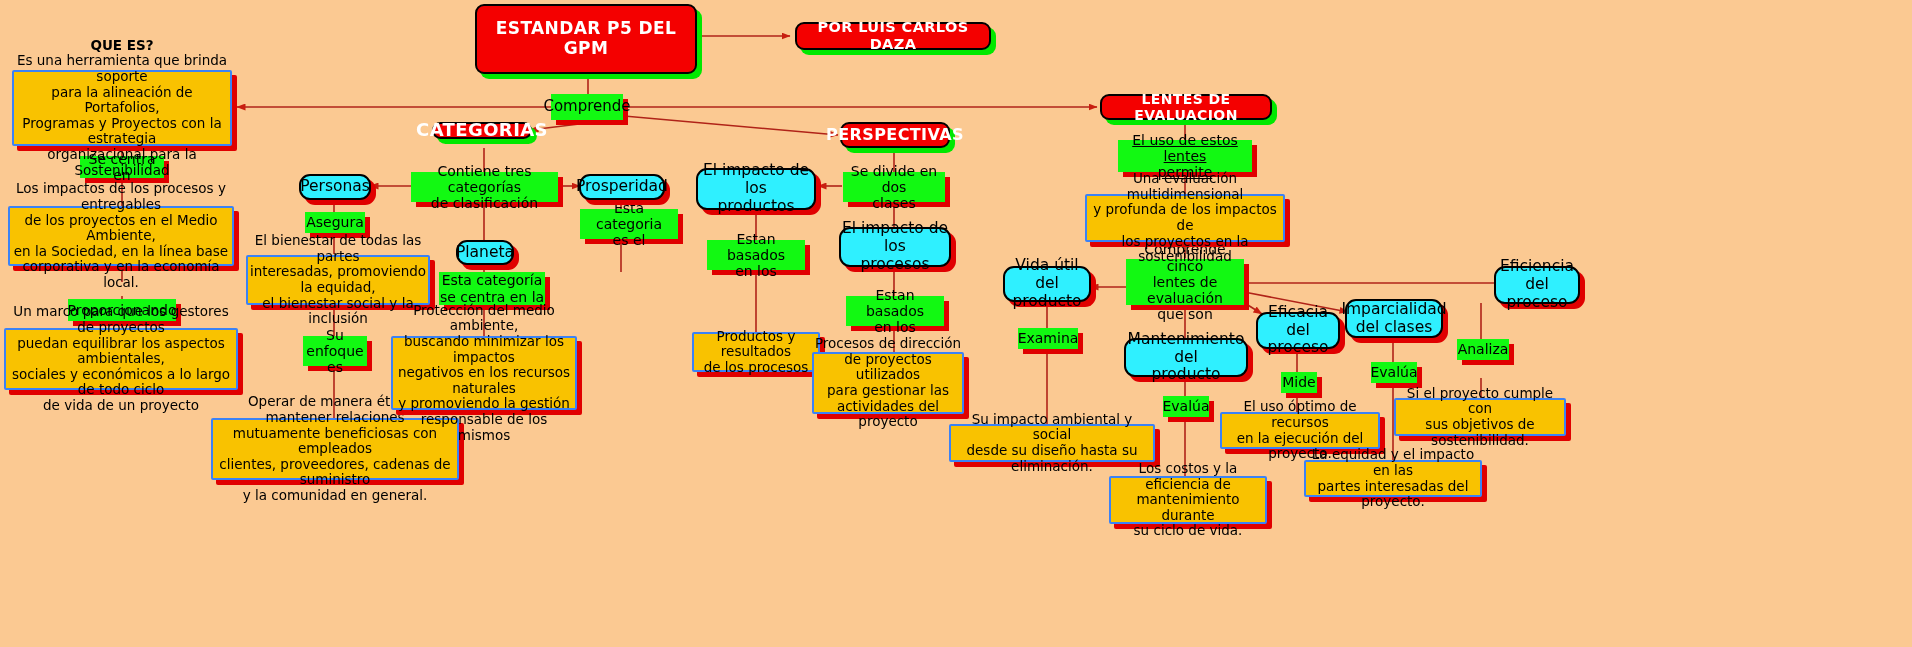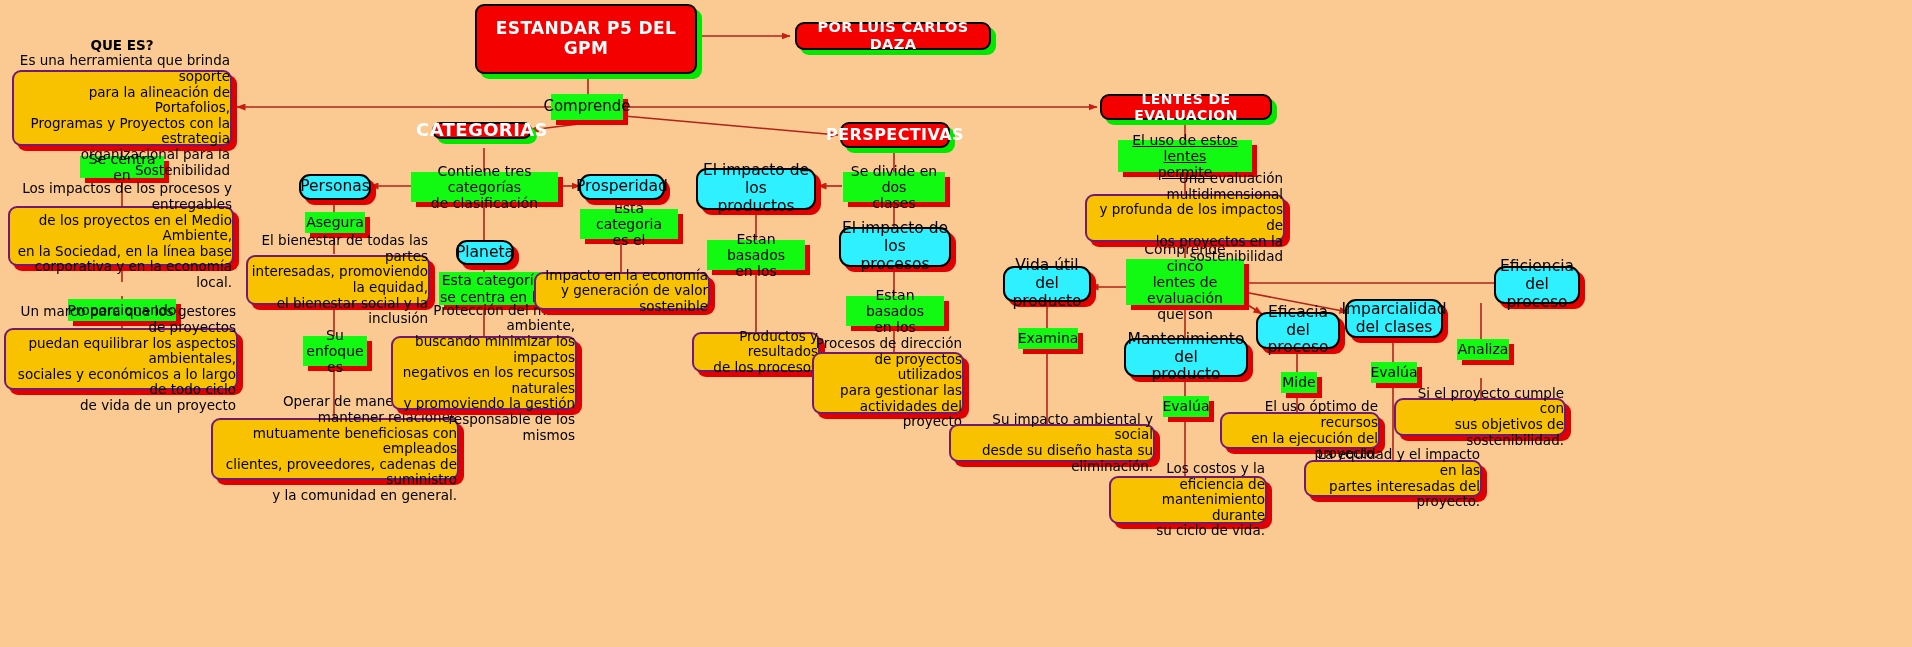--- a/index.html
+++ b/index.html
@@ -40,25 +40,24 @@
     background:#2ff0ff;
     border:2px solid #000;
     border-radius:11px;
     font-size:15.5px;
     box-shadow:5px 5px 0 0 #e00000;
   }
 
   
   .n-yellow{
     background:#f9c200;
-    border:2px solid #701a75;
-    border-radius:9px;
+    border:2px solid #3b82f6;
+    border-radius:2px;
     font-size:13.5px;
     box-shadow:5px 5px 0 0 #e00000;
-    text-align:right;
   }
 
   
   .n-green{
     background:#12f912;
     border:0;
     border-radius:0;
     font-size:15px;
     box-shadow:5px 5px 0 0 #e00000;
   }
@@ -244,22 +243,20 @@
 mutuamente beneficiosas con empleados
 clientes, proveedores, cadenas de suministro
 y la comunidad en general.</div>
 
   <div class="node n-yellow" style="left:391px;top:336px;width:186px;height:74px;">Protección del medio ambiente,
 buscando minimizar los impactos
 negativos en los recursos naturales
 y promoviendo la gestión
 responsable de los mismos</div>
 
-  <div class="node n-yellow" style="left:534px;top:272px;width:176px;height:38px;">Impacto en la economía
-y generación de valor sostenible</div>
 
   <div class="node n-yellow" style="left:692px;top:332px;width:128px;height:40px;">Productos y resultados
 de los procesos</div>
 
   <div class="node n-yellow" style="left:812px;top:352px;width:152px;height:62px;">Procesos de dirección
 de proyectos utilizados
 para gestionar las
 actividades del proyecto</div>
 
   <div class="node n-yellow" style="left:1085px;top:194px;width:200px;height:48px;">Una evaluación multidimensional

